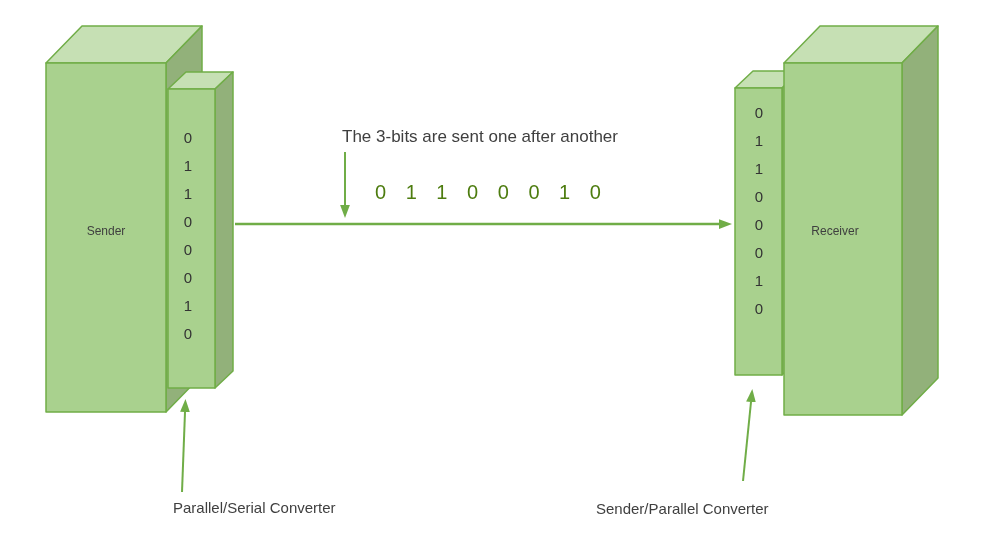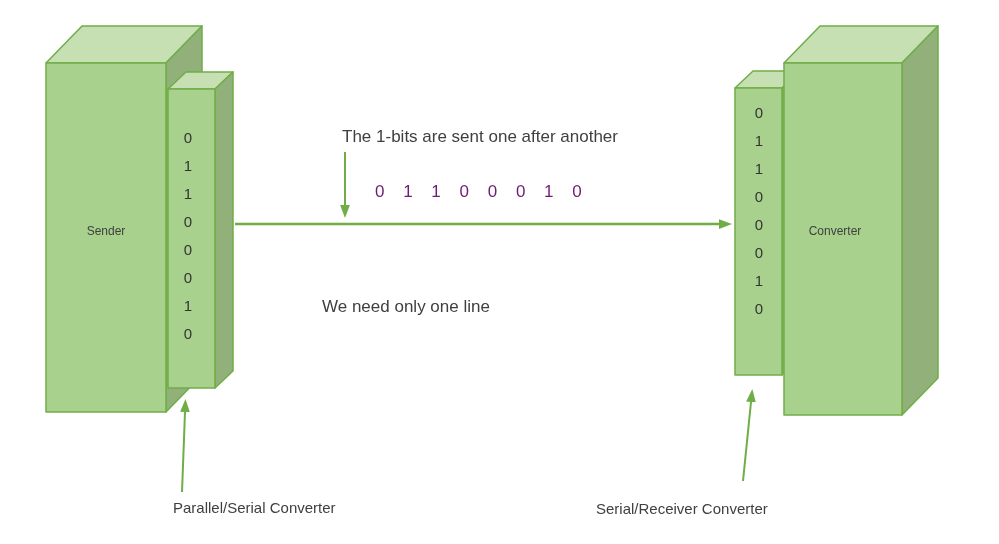--- a/index.html
+++ b/index.html
@@ -31,23 +31,23 @@
   }
   .bits-col{
     width:26px;
     display:flex;flex-direction:column;align-items:center;
     font-size:15px;line-height:28px;
     color:#333333;
   }
   .note{font-size:17px;line-height:20px;white-space:nowrap;}
   .note-centered{width:400px;text-align:center;}
   .serial-bits{
-    font-size:17px;line-height:20px;
+    font-size:20px;line-height:20px;
     word-spacing:14px;white-space:nowrap;
-    color:#701a75;
+    color:#4d7c0f;
   }
   .conv-label{font-size:15px;line-height:22px;white-space:nowrap;}
 </style>
 </head>
 <body>
 
 <div class="canvas">
 
   <svg width="999" height="544" viewBox="0 0 999 544">
     <defs>
@@ -83,21 +83,21 @@
     <line class="arrow-line" x1="235" y1="224" x2="719" y2="224" stroke-width="2.5" marker-end="url(#ah)"></line>
 
     <line class="arrow-line" x1="345" y1="152" x2="345" y2="205" stroke-width="2" marker-end="url(#ah)"></line>
 
     <line class="arrow-line" x1="182" y1="492" x2="185" y2="412" stroke-width="2" marker-end="url(#ah)"></line>
 
     <line class="arrow-line" x1="743" y1="481" x2="751" y2="402" stroke-width="2" marker-end="url(#ah)"></line>
   </svg>
 
   <div class="abs box-label" style="left:46px;top:220px;">Sender</div>
-  <div class="abs box-label" style="left:775px;top:220px;">Converter</div>
+  <div class="abs box-label" style="left:775px;top:220px;">Receiver</div>
 
   <div class="abs bits-col" style="left:175px;top:124px;">
     <span>0</span>
     <span>1</span>
     <span>1</span>
     <span>0</span>
     <span>0</span>
     <span>0</span>
     <span>1</span>
     <span>0</span>
@@ -107,23 +107,22 @@
     <span>0</span>
     <span>1</span>
     <span>1</span>
     <span>0</span>
     <span>0</span>
     <span>0</span>
     <span>1</span>
     <span>0</span>
   </div>
 
-  <div class="abs note note-centered" style="left:280px;top:127px;">The 1-bits are sent one after another</div>
+  <div class="abs note note-centered" style="left:280px;top:127px;">The 3-bits are sent one after another</div>
 
   <div class="abs serial-bits" style="left:375px;top:182px;">0 1 1 0 0 0 1 0</div>
 
-  <div class="abs note" style="left:322px;top:297px;">We need only one line</div>
 
   <div class="abs conv-label" style="left:173px;top:497px;">Parallel/Serial Converter</div>
 
-  <div class="abs conv-label" style="left:596px;top:498px;">Serial/Receiver Converter</div>
+  <div class="abs conv-label" style="left:596px;top:498px;">Sender/Parallel Converter</div>
 
 </div>
 
 </body></html>

